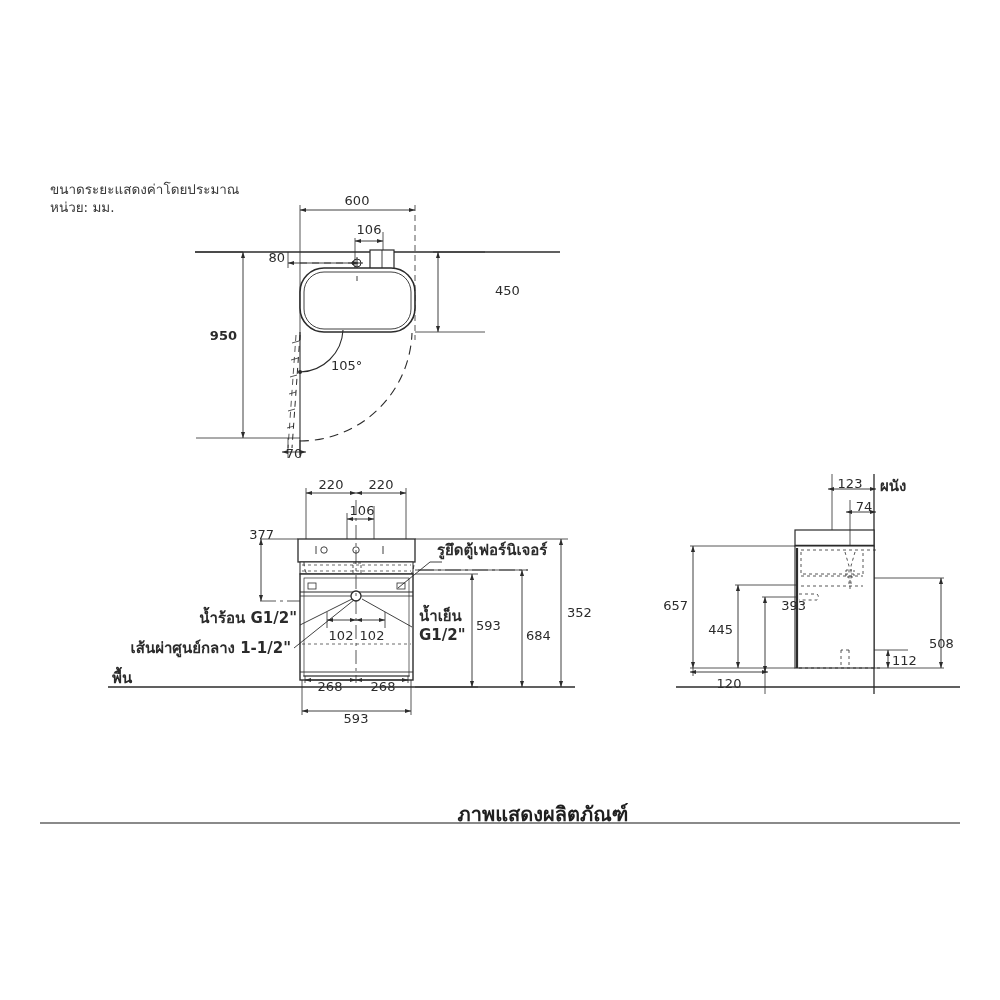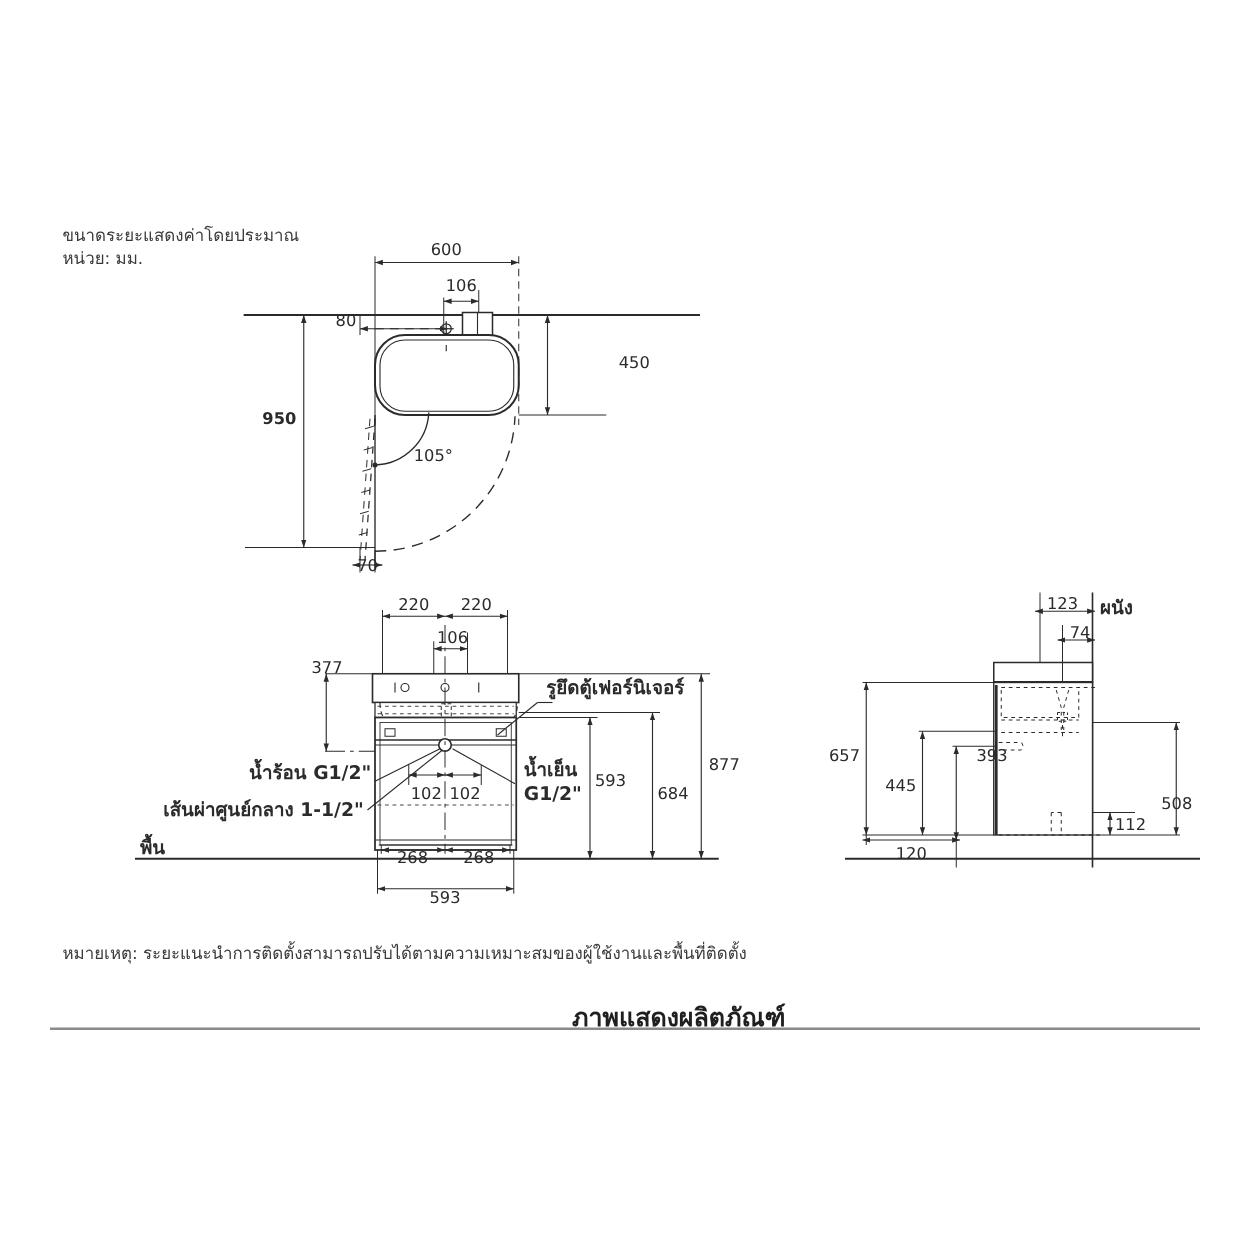--- a/index.html
+++ b/index.html
@@ -308,36 +308,35 @@
   <div class="txt dim ctr" style="left:381px; top:477px;">220</div>
   <div class="txt dim ctr" style="left:362px; top:503px;">106</div>
   <div class="txt dim rt" style="left:256px; top:527px;margin-left:18px;">377</div>
   <div class="txt dim ctr" style="left:341px; top:628px;">102</div>
   <div class="txt dim ctr" style="left:372px; top:628px;">102</div>
   <div class="txt dim ctr" style="left:330px; top:679px;">268</div>
   <div class="txt dim ctr" style="left:383px; top:679px;">268</div>
   <div class="txt dim ctr" style="left:356px; top:711px;">593</div>
   <div class="txt dim" style="left:476px; top:618px;">593</div>
   <div class="txt dim" style="left:526px; top:628px;">684</div>
-  <div class="txt dim" style="left:567px; top:605px;">877</div>
+  <div class="txt dim" style="left:567px; top:605px;">352</div>
 
   <div class="txt lbl-thai rt" style="left:297px; top:609px;">น้ำร้อน G1/2"</div>
   <div class="txt lbl-thai" style="left:419px; top:607px;">น้ำเย็น</div>
   <div class="txt lbl-thai" style="left:419px; top:626px;">G1/2"</div>
   <div class="txt lbl-thai rt" style="left:291px; top:639px;">เส้นผ่าศูนย์กลาง 1-1/2"</div>
   <div class="txt lbl-thai" style="left:437px; top:541px;">รูยึดตู้เฟอร์นิเจอร์</div>
   <div class="txt lbl-thai" style="left:112px; top:669px;">พื้น</div>
 
   <div class="txt dim ctr" style="left:850px; top:476px;">123</div>
   <div class="txt dim ctr" style="left:864px; top:499px;">74</div>
   <div class="txt dim rt" style="left:688px; top:598px;">657</div>
   <div class="txt dim rt" style="left:733px; top:622px;">445</div>
   <div class="txt dim rt" style="left:760px; top:598px;margin-left:46px;">393</div>
   <div class="txt dim" style="left:929px; top:636px;">508</div>
   <div class="txt dim" style="left:892px; top:653px;">112</div>
   <div class="txt dim ctr" style="left:729px; top:676px;">120</div>
 
   <div class="txt lbl-thai" style="left:880px; top:477px;">ผนัง</div>
 
-  <div class="txt footer-note" style="left:50px; top:755px;">หมายเหตุ: ระยะแนะนำการติดตั้งสามารถปรับได้ตามความเหมาะสมของผู้ใช้งานและพื้นที่ติดตั้ง</div>
   <div class="txt caption ctr" style="left:543px; top:802px;">ภาพแสดงผลิตภัณฑ์</div>
 
 </div>
 
 </body></html>

